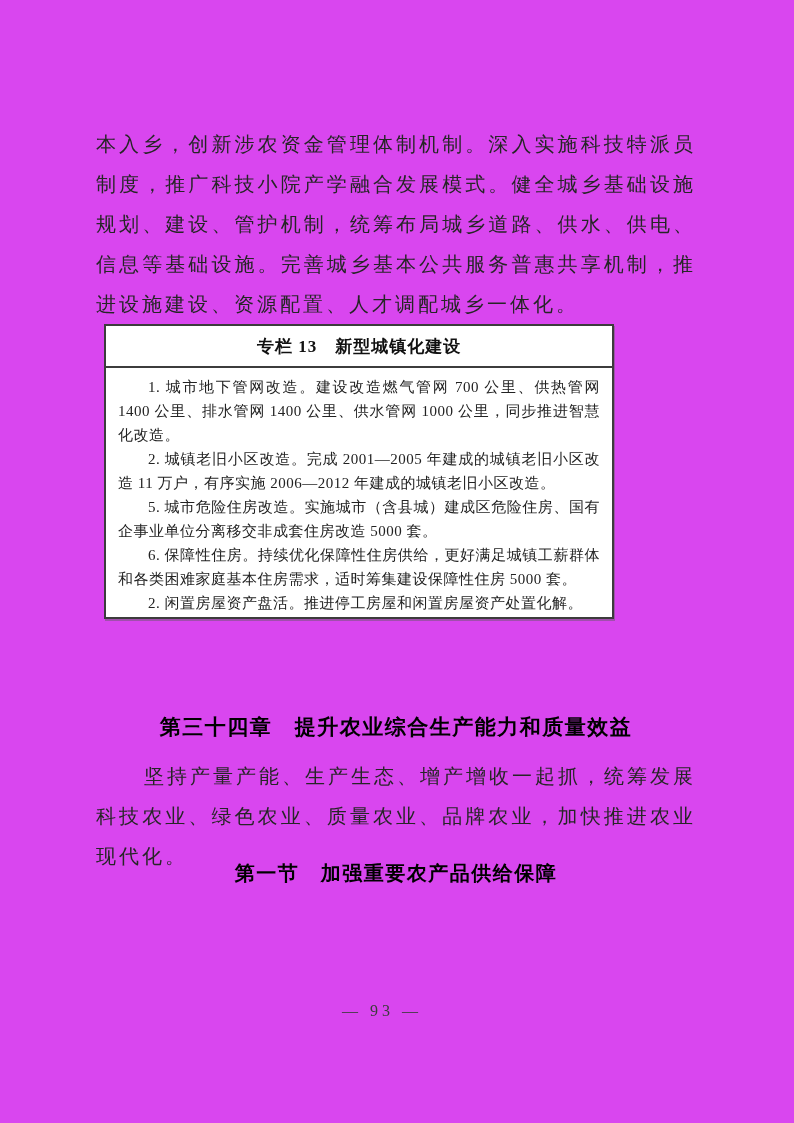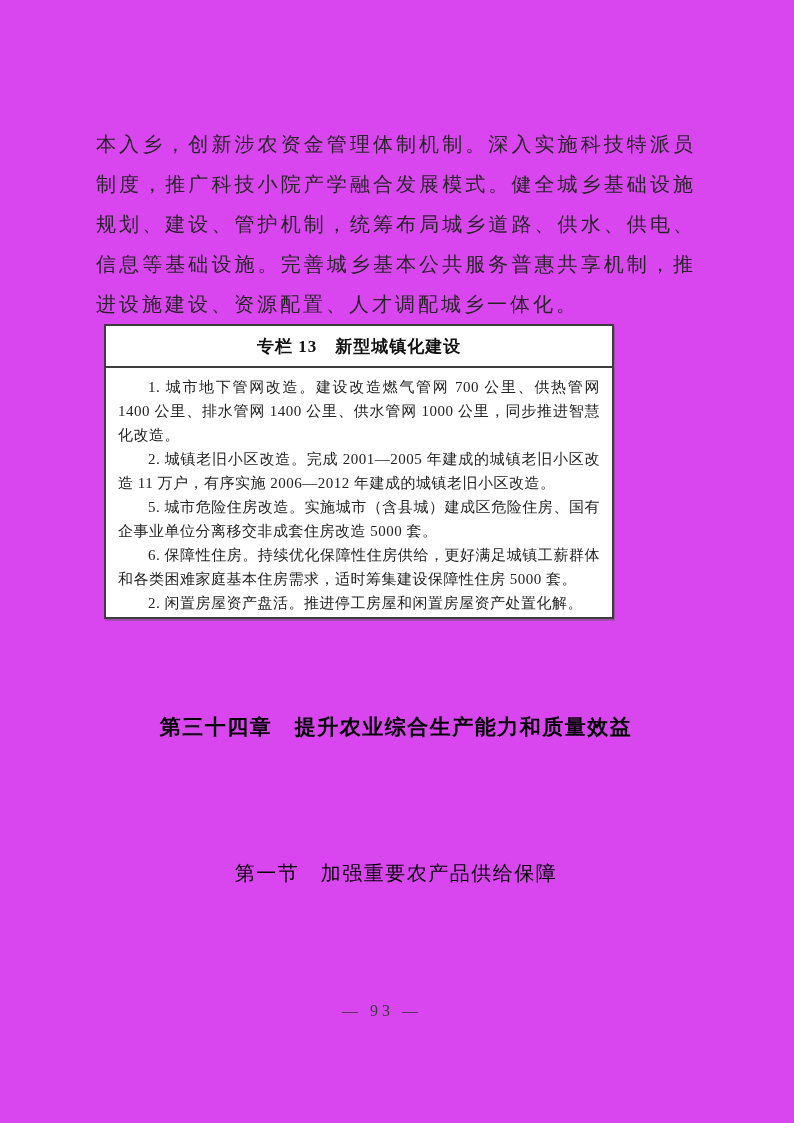--- a/index.html
+++ b/index.html
@@ -73,21 +73,21 @@
     color: #000;
     margin-top: 8px;
   }
   .section-title {
     position: absolute;
     top: 860px;
     left: 96px;
     width: 600px;
     text-align: center;
     font-size: 20px;
-    font-weight: normal;
+    font-weight: bold;
     letter-spacing: 1.5px;
     color: #000;
   }
   .page-footer {
     position: absolute;
     top: 1002px;
     left: 96px;
     width: 600px;
     text-align: center;
     padding-right: 28px;
@@ -109,19 +109,20 @@
         <p class="box-item">1. 城市地下管网改造。建设改造燃气管网 700 公里、供热管网 1400 公里、排水管网 1400 公里、供水管网 1000 公里，同步推进智慧化改造。</p>
         <p class="box-item">2. 城镇老旧小区改造。完成 2001—2005 年建成的城镇老旧小区改造 11 万户，有序实施 2006—2012 年建成的城镇老旧小区改造。</p>
         <p class="box-item">5. 城市危险住房改造。实施城市（含县城）建成区危险住房、国有企事业单位分离移交非成套住房改造 5000 套。</p>
         <p class="box-item">6. 保障性住房。持续优化保障性住房供给，更好满足城镇工薪群体和各类困难家庭基本住房需求，适时筹集建设保障性住房 5000 套。</p>
         <p class="box-item">2. 闲置房屋资产盘活。推进停工房屋和闲置房屋资产处置化解。</p>
       </div>
   </div>
 
   <h1 class="chapter-title">第三十四章　提升农业综合生产能力和质量效益</h1>
 
+  <p class="body-text para2 indent">坚持产量产能、生产生态、增产增收一起抓，统筹发展科技农业、绿色农业、质量农业、品牌农业，加快推进农业现代化。</p>
 
   <h2 class="section-title">第一节　加强重要农产品供给保障</h2>
 
 
   <div class="page-footer">— 93 —</div>
 
 </div>
 
 </body></html>

